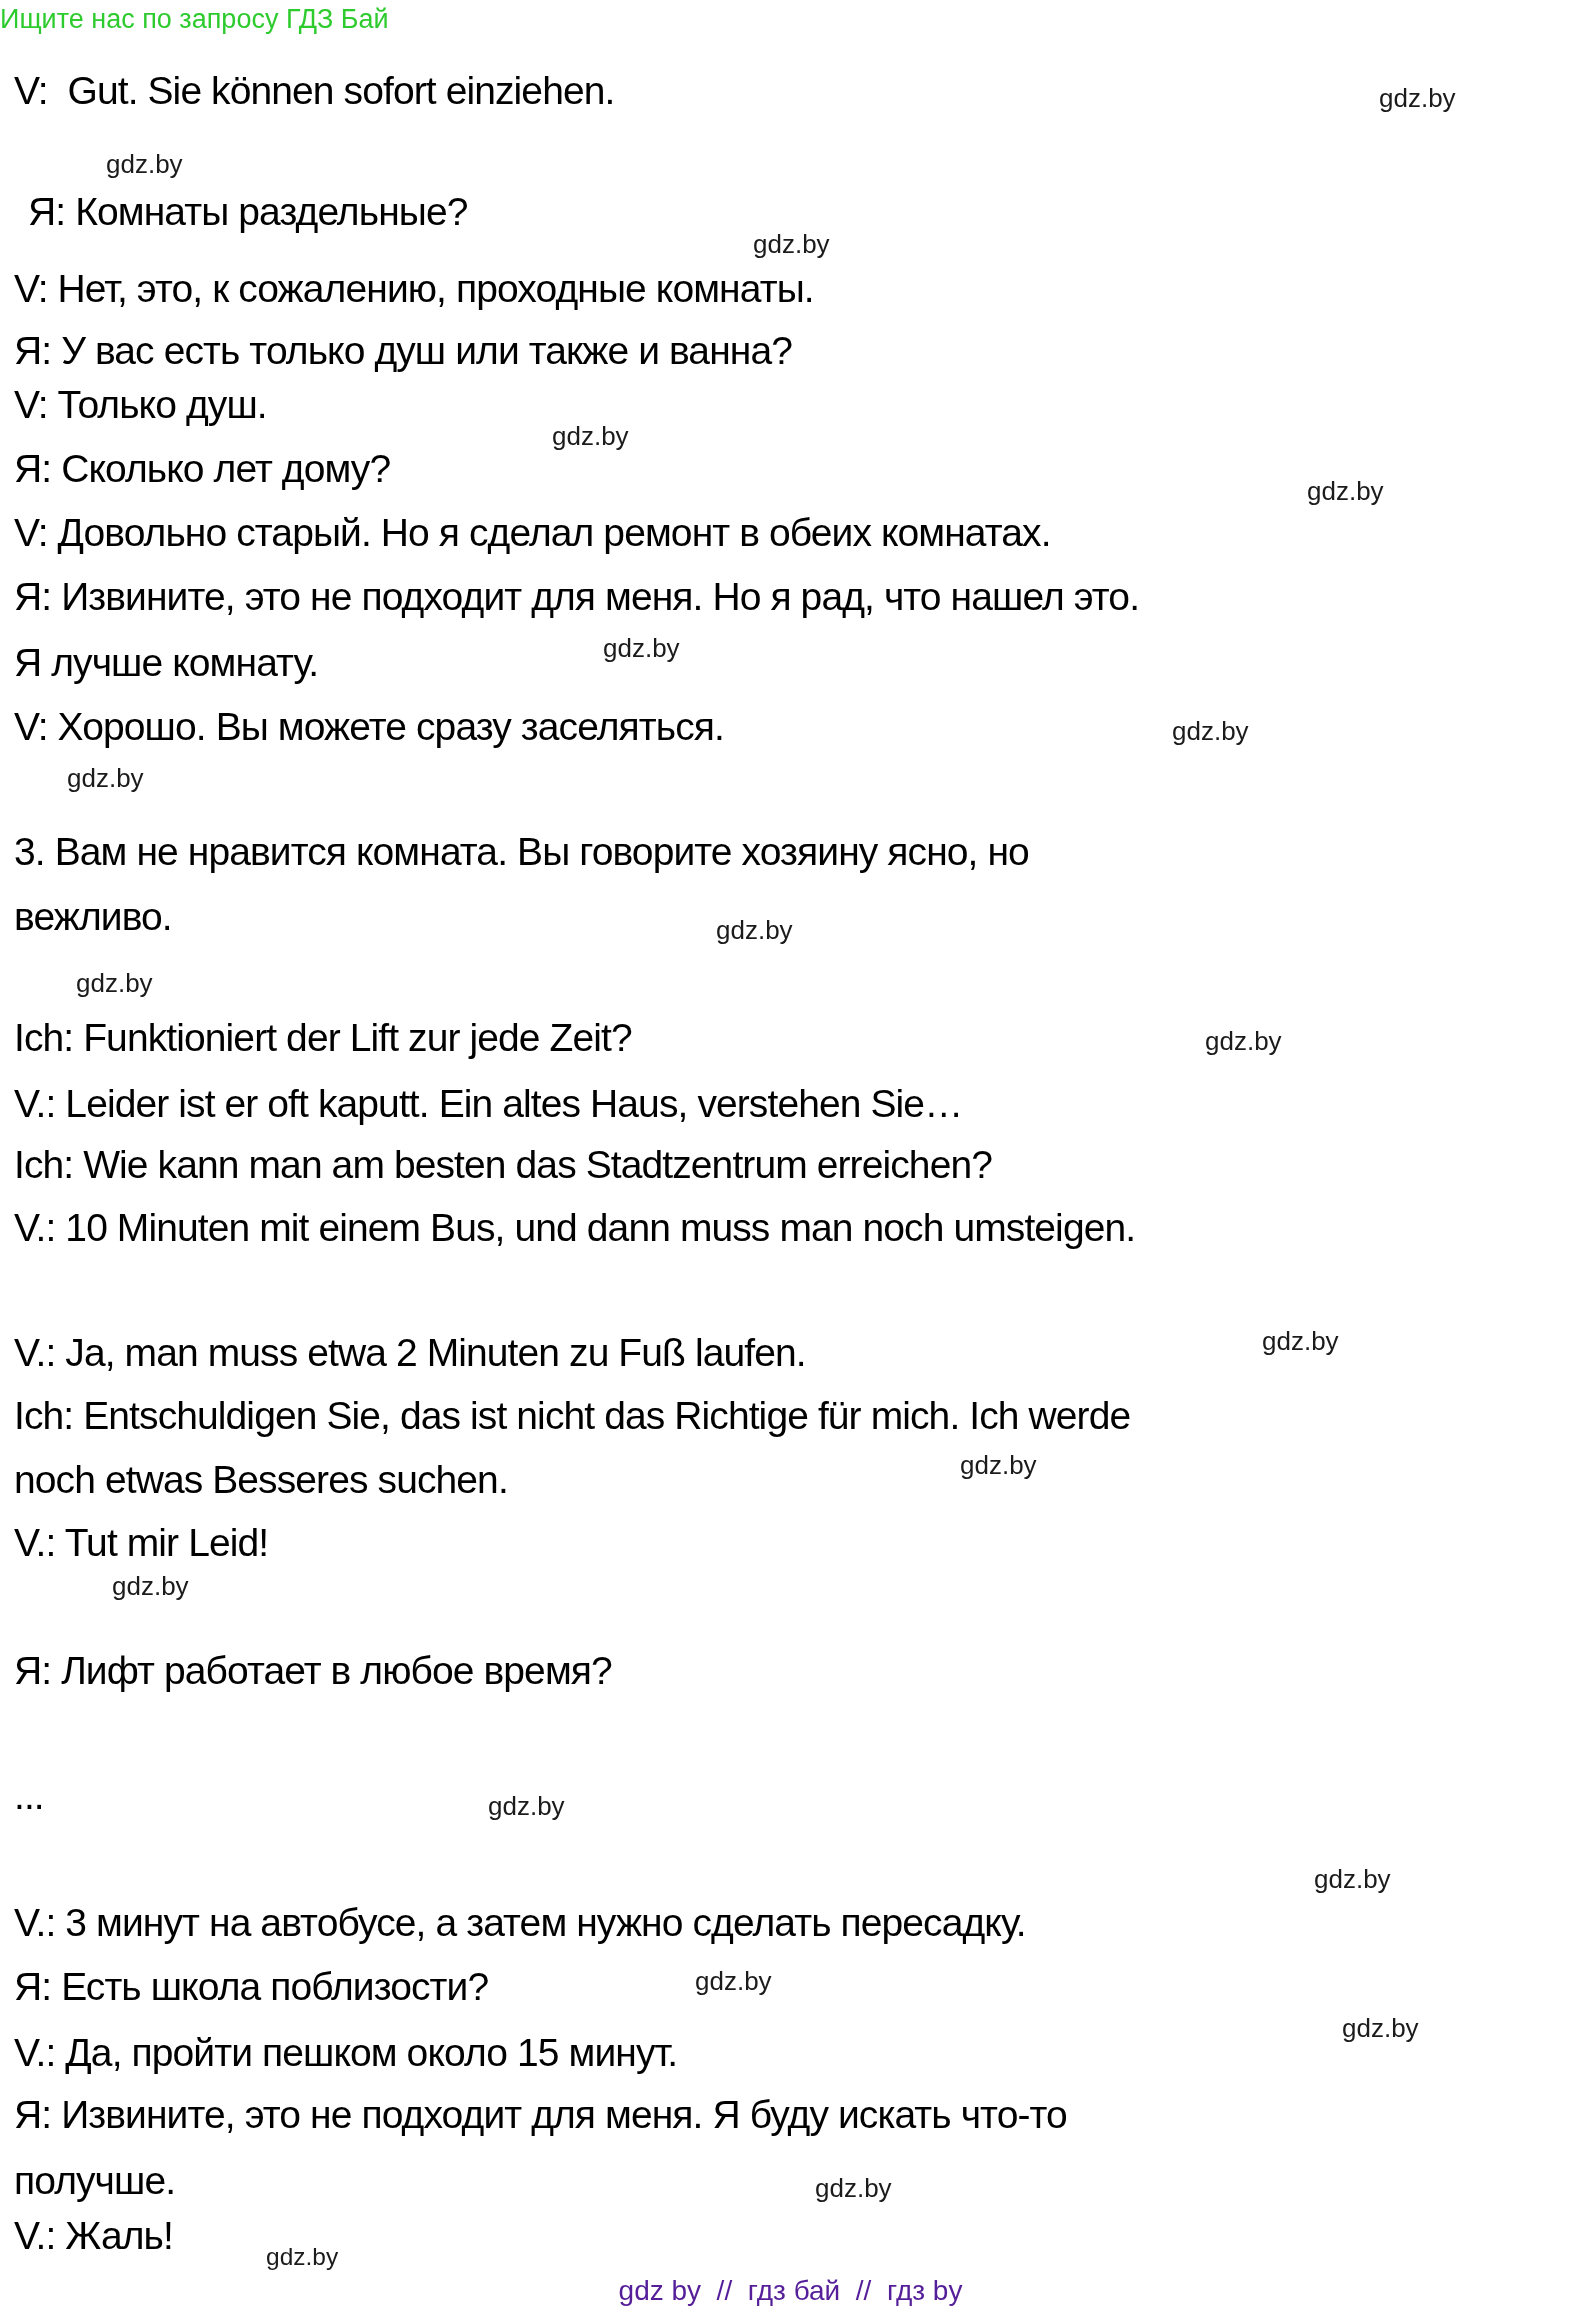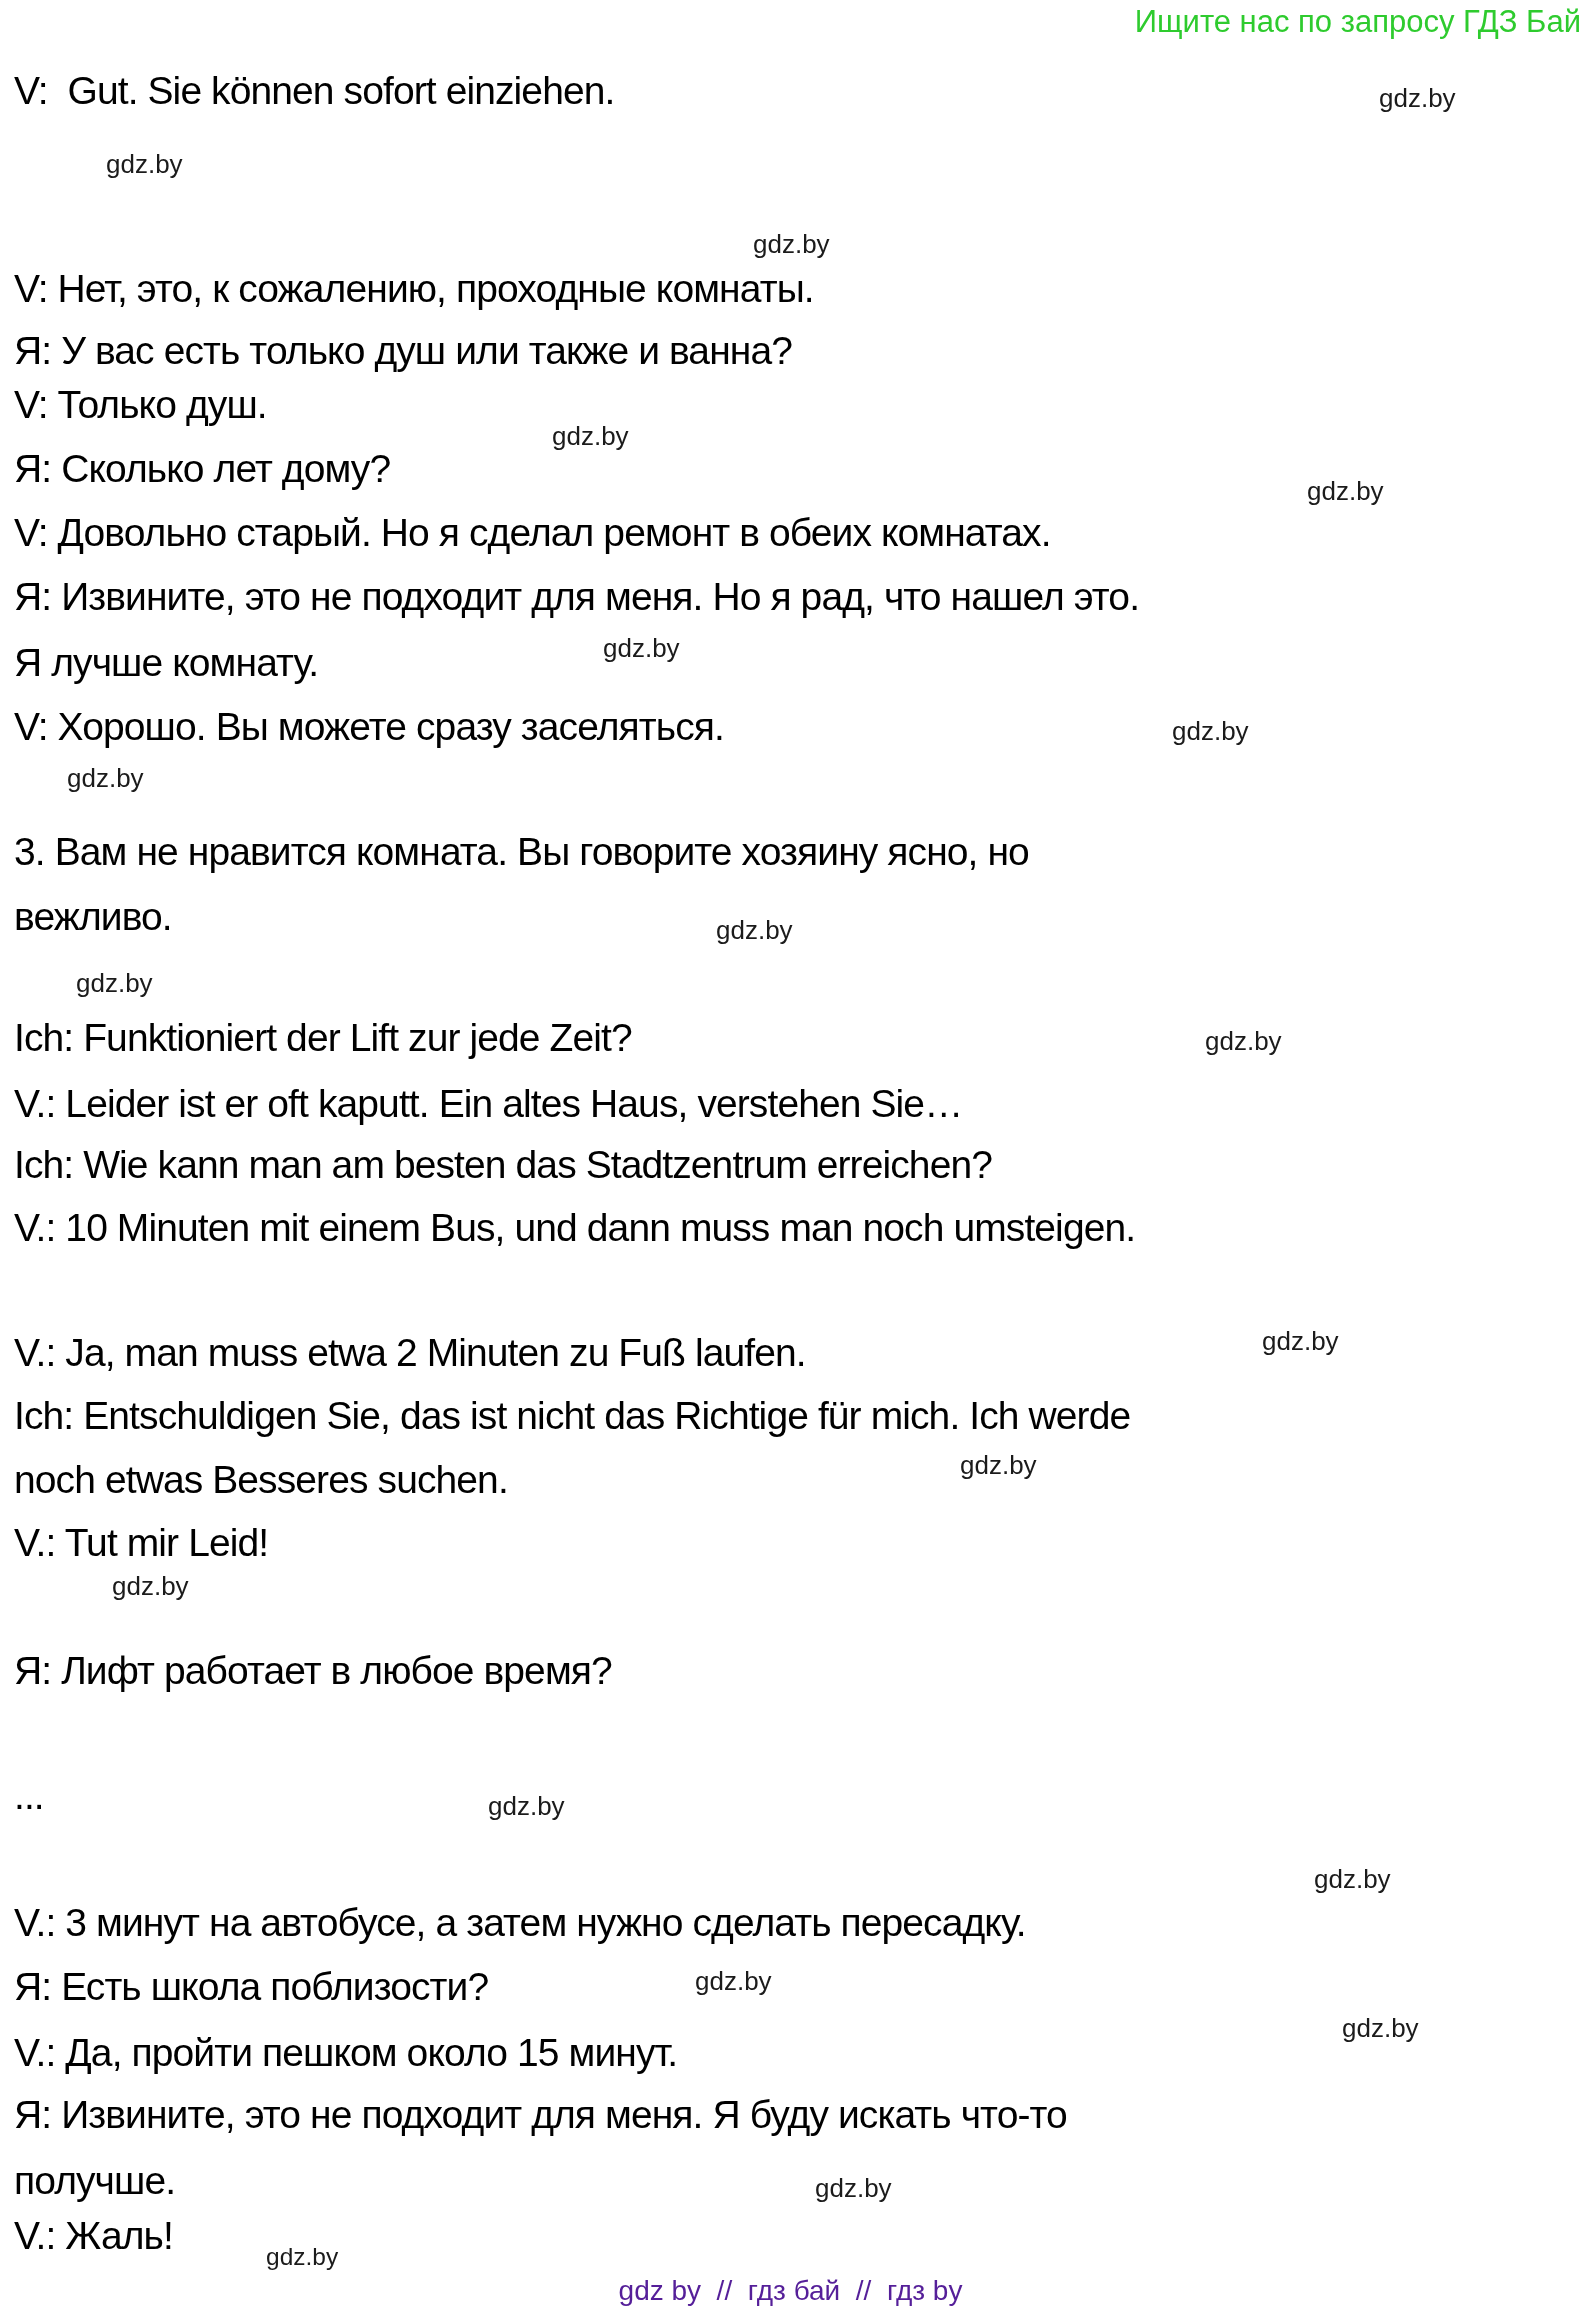--- a/index.html
+++ b/index.html
@@ -7,23 +7,23 @@
     position:relative;
     width:1581px;
     height:2313px;
     background:#ffffff;
     overflow:hidden;
     font-family:"Liberation Serif", serif;
   }
   .promo-header{
     position:absolute;
     top:3.8px; left:0; width:100%;
-    text-align:right;
+    text-align:left;
     font-family:"Liberation Sans", sans-serif;
-    font-size:31px;
+    font-size:27px;
     color:#2ecb2e;
     white-space:pre;
   }
   .line{
     position:absolute;
     left:14px;
     font-family:Liberation Sans, sans-serif;
     font-size:39px;
     line-height:1.1;
     letter-spacing:-0.9px;
@@ -49,20 +49,21 @@
   }
 </style>
 </head>
 <body>
 
 <div class="page">
 
   <div class="promo-header">Ищите нас по запросу ГДЗ Бай</div>
 
   <div class="line" style="top:70px">V:  Gut. Sie können sofort einziehen.</div>
+  <div class="line" style="top:191px;left:28px">Я: Комнаты раздельные?</div>
   <div class="line" style="top:268px">V: Нет, это, к сожалению, проходные комнаты.</div>
   <div class="line" style="top:330px">Я: У вас есть только душ или также и ванна?</div>
   <div class="line" style="top:384px">V: Только душ.</div>
   <div class="line" style="top:448px">Я: Сколько лет дому?</div>
   <div class="line" style="top:512px">V: Довольно старый. Но я сделал ремонт в обеих комнатах.</div>
   <div class="line" style="top:576px">Я: Извините, это не подходит для меня. Но я рад, что нашел это.</div>
   <div class="line" style="top:642px">Я лучше комнату.</div>
   <div class="line" style="top:706px">V: Хорошо. Вы можете сразу заселяться.</div>
   <div class="line" style="top:831px">3. Вам не нравится комната. Вы говорите хозяину ясно, но</div>
   <div class="line" style="top:896px">вежливо.</div>

